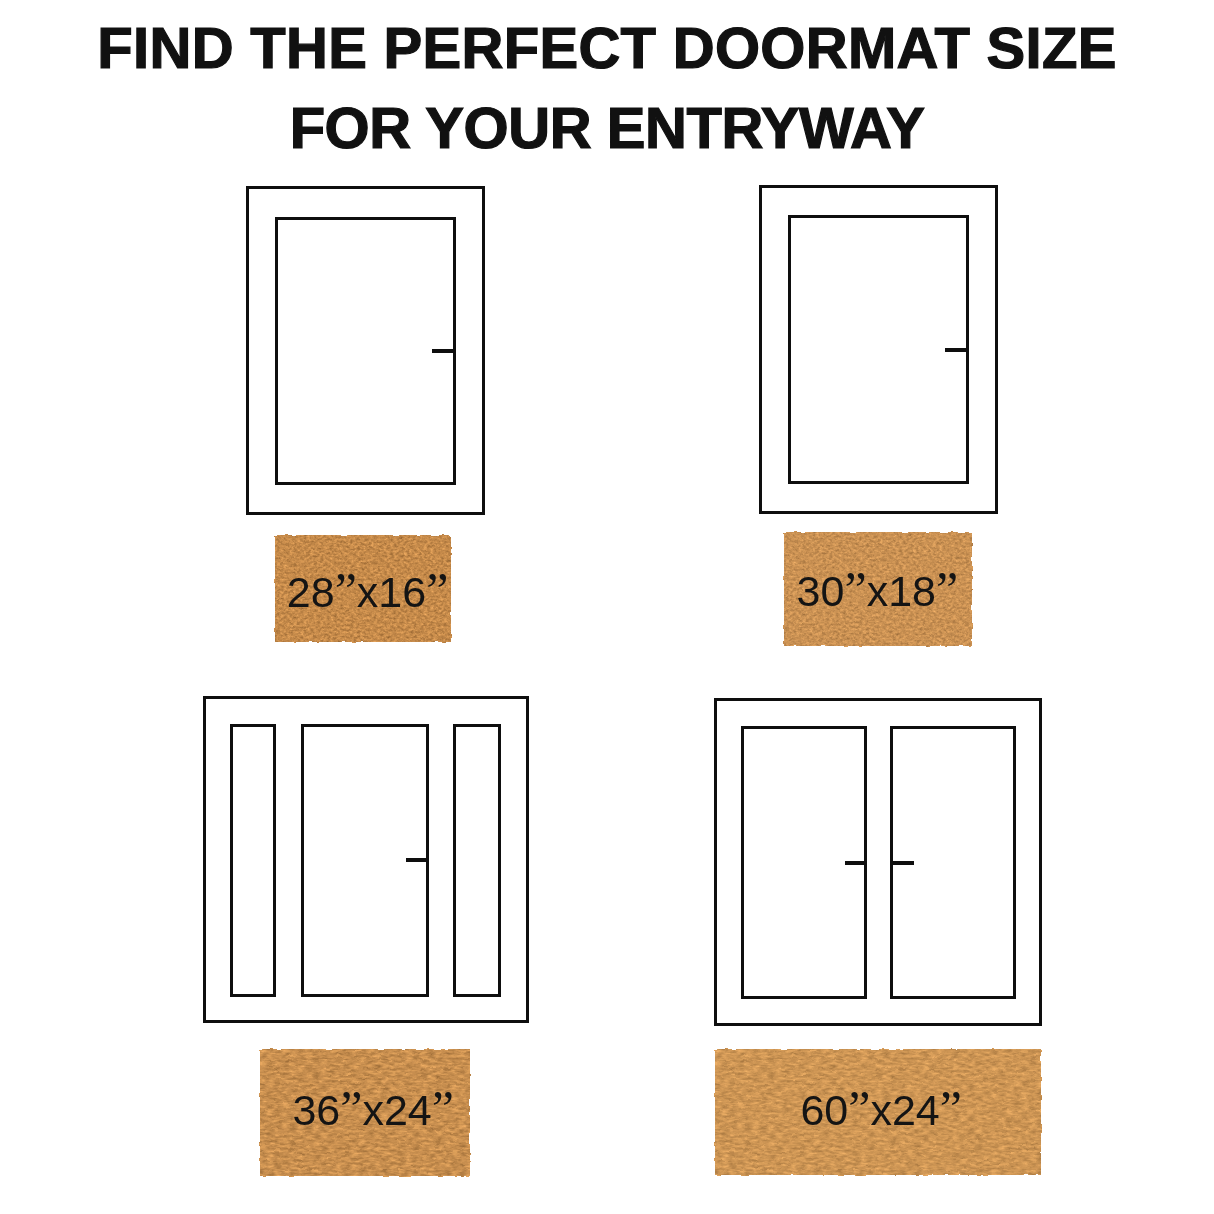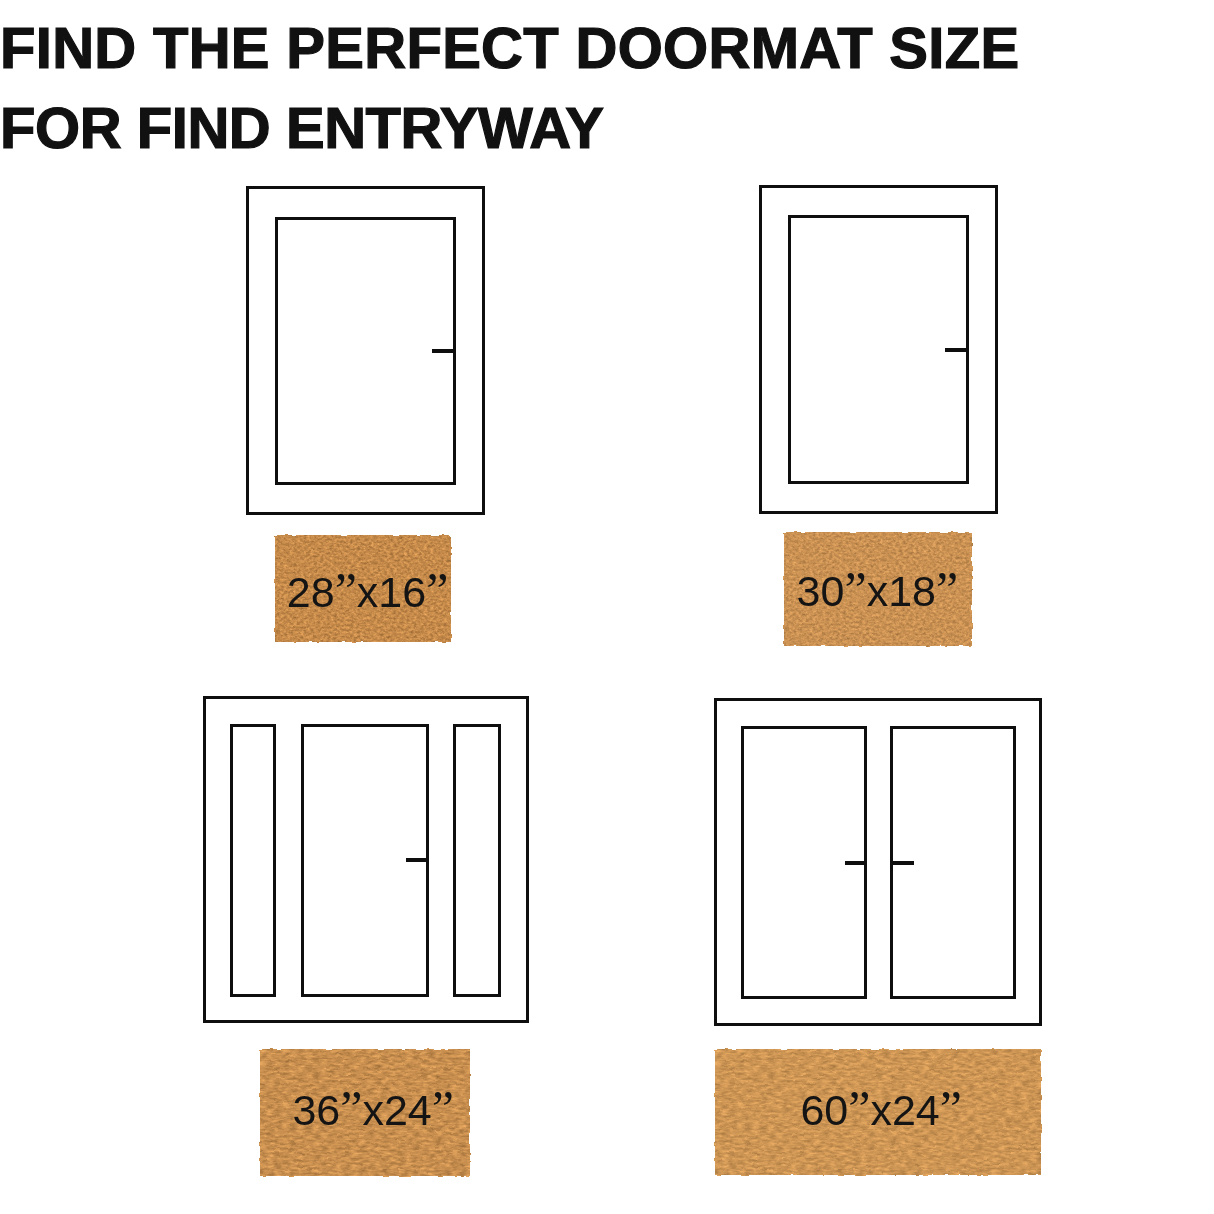--- a/index.html
+++ b/index.html
@@ -1,20 +1,20 @@
 <!DOCTYPE html>
 <html><head>
 <meta charset="utf-8">
 <style>
   html,body{margin:0;padding:0;background:#ffffff;}
   body{width:1214px;height:1214px;position:relative;overflow:hidden;
        font-family:"Liberation Sans",sans-serif;}
   .frame{position:absolute;border:3.5px solid #0e0e0e;box-sizing:border-box;background:transparent;}
   .bar{position:absolute;background:#0e0e0e;}
-  .title{position:absolute;left:0;width:1214px;text-align:left;font-weight:bold;-webkit-text-stroke:1.2px #111;
+  .title{position:absolute;left:0;width:1214px;text-align:center;font-weight:bold;-webkit-text-stroke:1.2px #111;
          color:#111;line-height:1;white-space:nowrap;}
   .matsvg{position:absolute;display:block;}
 </style>
 </head>
 <body>
 
 <svg width="0" height="0" style="position:absolute">
   <defs>
     <filter id="coirA" x="0%" y="0%" width="100%" height="100%" color-interpolation-filters="sRGB">
       <feTurbulence type="fractalNoise" baseFrequency="0.3 0.42" numOctaves="3" seed="7" result="n"></feTurbulence>
@@ -26,21 +26,21 @@
     </filter>
     <filter id="coirB" x="0%" y="0%" width="100%" height="100%" color-interpolation-filters="sRGB">
       <feTurbulence type="fractalNoise" baseFrequency="0.13 0.4" numOctaves="3" seed="3" result="n"></feTurbulence>
       <feColorMatrix in="n" type="matrix" values="0.42 0 0 0 0.563  0.33 0 0 0 0.376  0.22 0 0 0 0.18  0 0 0 0 1"></feColorMatrix>
     </filter>
   </defs>
 </svg>
 
 <div class="title" style="top:19.2px;font-size:58px;letter-spacing:0.3px;">FIND THE PERFECT DOORMAT SIZE</div>
 
-<div class="title" style="top:98.6px;font-size:58px;letter-spacing:-0.45px;">FOR FIND ENTRYWAY</div>
+<div class="title" style="top:98.6px;font-size:58px;letter-spacing:-0.45px;">FOR YOUR ENTRYWAY</div>
 
 <div class="frame" style="left:246.3px;top:186px;width:238.5px;height:329px"></div>
 
 <div class="frame" style="left:275px;top:216.5px;width:180.8px;height:268.5px"></div>
 
 <div class="bar" style="left:431.6px;top:348.6px;width:22px;height:4px"></div>
 
 <svg class="matsvg" style="left:274.4px;top:534.1px" width="178" height="109">
   <g filter="url(#rough)">
       <rect x="1" y="1" width="176" height="107" fill="#c68c4e"></rect>

